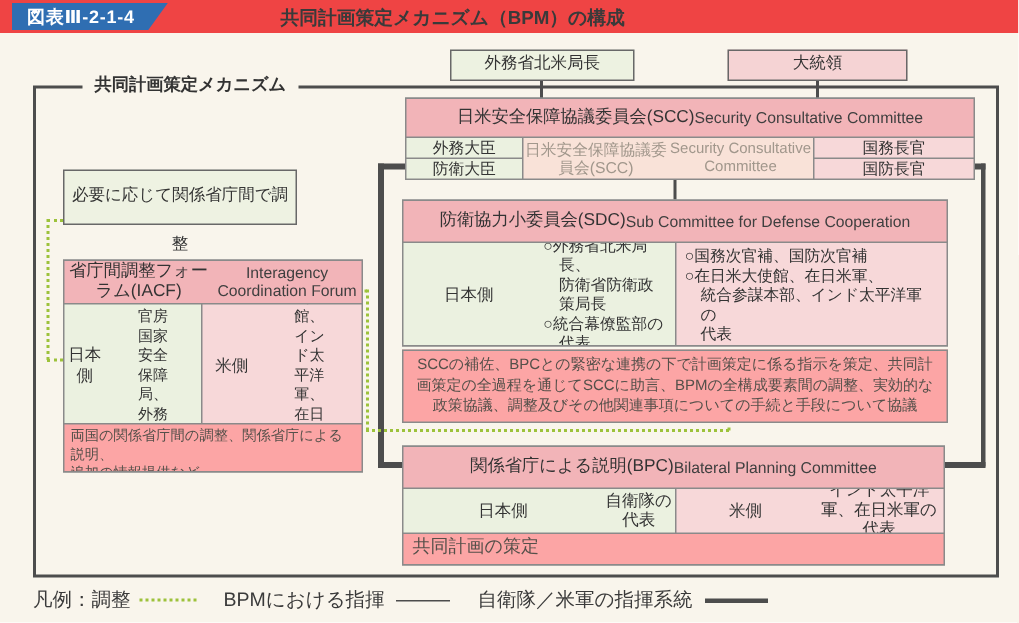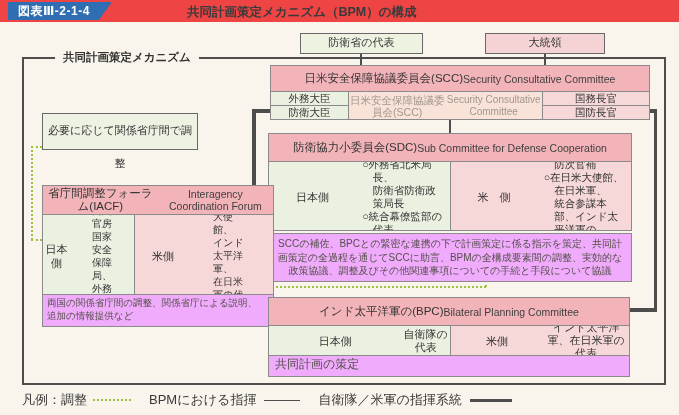--- a/index.html
+++ b/index.html
@@ -22,21 +22,21 @@
   .frame { position:absolute; left:22px; top:57px; width:644px; height:328px; border:2px solid #4d4d4d; box-sizing:border-box; }
   .frame-label { position:absolute; left:55px; top:50px; height:14px; line-height:14px; background:#f9f5ec; padding:0 8px; font-weight:bold; font-size:11.5px; z-index:3; }
   
   .tbl { position:absolute; display:grid; background:#8a8a8a; gap:1px; border:1px solid #8a8a8a; box-sizing:border-box; z-index:2; }
   .cell { display:flex; flex-direction:row; justify-content:center; align-items:center; text-align:center; overflow:hidden; }
   .hdr  { background:#f2b4b8; }
   .hdr .jp { font-size:11.5px; line-height:13px; }
   .hdr .en { font-size:10.5px; line-height:12px; color:#3f3f3f; }
   .jp-green { background:#ebf1e0; }
   .us-pink  { background:#f7d8d9; }
-  .peach    { background:#f0abfc; }
+  .peach    { background:#fca5a5; }
   .small { font-size:10.5px; }
   .side-label { font-size:11px; line-height:14px; width:100%; text-align:center; }
   .items { width:100%; box-sizing:border-box; padding:0 6px; text-align:left; font-size:10.5px; line-height:13px; }
   .item  { padding-left:1em; text-indent:-1em; white-space:pre-line; }
   .body-text { width:100%; box-sizing:border-box; padding:0 22px; text-align:left; font-size:10px; line-height:13px; white-space:pre-line; }
   .note { display:block; box-sizing:border-box; text-align:left; color:#55504a; }
   
   .simplebox { position:absolute; box-sizing:border-box; border:1.5px solid #686868; text-align:center; z-index:2; }
   
   .ln { position:absolute; background:#4d4d4d; z-index:1; }
@@ -51,21 +51,21 @@
 </head>
 <body>
 
 <div id="canvas">
 
   <div class="titlebar">
     <div class="fig-tag">図表Ⅲ-2-1-4</div>
     <div class="fig-title">共同計画策定メカニズム（BPM）の構成</div>
   </div>
 
-  <div class="simplebox" style="left:300px;top:33px;width:123px;height:21px;line-height:17px;background:#edf2e1;">防衛省の代表</div>
+  <div class="simplebox" style="left:300px;top:33px;width:123px;height:21px;line-height:17px;background:#edf2e1;">外務省北米局長</div>
   <div class="simplebox" style="left:485px;top:33px;width:120px;height:21px;line-height:17px;background:#f5d3d4;">大統領</div>
 
   <div class="frame"></div>
   <div class="frame-label">共同計画策定メカニズム</div>
 
   <div class="ln" style="left:360px;top:54px;width:1.5px;height:12px;"></div>
   <div class="ln" style="left:544px;top:54px;width:1.5px;height:12px;"></div>
   <div class="ln" style="left:449px;top:120px;width:1.5px;height:13px;"></div>
 
   <div class="ln" style="left:252px;top:109px;width:19px;height:3.5px;"></div>
@@ -105,35 +105,34 @@
     </div>
     <div class="cell jp-green" style="justify-content:flex-start;padding-top:2px;">
       <div class="side-label">日本側</div>
       <div class="items">
         <div class="item">○外務省北米局長、
 防衛省防衛政策局長</div>
         <div class="item">○統合幕僚監部の代表</div>
       </div>
     </div>
     <div class="cell us-pink" style="justify-content:flex-start;padding-top:2px;">
-      <div class="side-label">米　側</div>
       <div class="items">
         <div class="item">○国務次官補、国防次官補</div>
         <div class="item">○在日米大使館、在日米軍、
 統合参謀本部、インド太平洋軍の
 代表</div>
       </div>
     </div>
   </div>
 
   <div class="simplebox note peach" style="left:268px;top:233px;width:364px;height:49px;border:1px solid #8a8a8a;padding:3px 6px;font-size:10px;line-height:13.5px;">SCCの補佐、BPCとの緊密な連携の下で計画策定に係る指示を策定、共同計画策定の全過程を通じてSCCに助言、BPMの全構成要素間の調整、実効的な政策協議、調整及びその他関連事項についての手続と手段について協議</div>
 
   <div class="simplebox" style="left:42px;top:113px;width:156px;height:37px;line-height:33px;background:#eef2e2;">必要に応じて関係省庁間で調整</div>
 
-  <div class="tbl" style="left:42px;top:173px;width:232px;height:142px;grid-template-columns:91px 1fr;grid-template-rows:28px 1fr 31px;margin-top:12px;">
+  <div class="tbl" style="left:42px;top:173px;width:200px;height:142px;grid-template-columns:91px 1fr;grid-template-rows:28px 1fr 31px;">
     <div class="cell hdr" style="grid-column:1/3;">
       <div class="jp">省庁間調整フォーラム(IACF)</div>
       <div class="en">Interagency Coordination Forum</div>
     </div>
     <div class="cell jp-green" style="justify-content:flex-start;padding-top:2px;">
       <div class="side-label">日本側</div>
       <div class="body-text">内閣官房事態室、
 内閣官房国家安全
 保障局、外務省、
 防衛省の代表</div>
@@ -143,21 +142,21 @@
       <div class="body-text">在日米大使館、
 インド太平洋軍、
 在日米軍の代表</div>
     </div>
     <div class="cell peach note" style="grid-column:1/3;align-items:flex-start;justify-content:flex-start;padding:2px 4px;font-size:9.5px;line-height:12.5px;white-space:pre-line;text-align:left;">両国の関係省庁間の調整、関係省庁による説明、
 追加の情報提供など</div>
   </div>
 
   <div class="tbl" style="left:268px;top:297px;width:362px;height:80px;grid-template-columns:181px 1fr;grid-template-rows:27px 1fr 20px;">
     <div class="cell hdr" style="grid-column:1/3;">
-      <div class="jp">インド太平洋軍の(BPC)</div>
+      <div class="jp">関係省庁による説明(BPC)</div>
       <div class="en">Bilateral Planning Committee</div>
     </div>
     <div class="cell jp-green">
       <div class="side-label">日本側</div>
       <div style="font-size:11px;line-height:13px;">自衛隊の代表</div>
     </div>
     <div class="cell us-pink">
       <div class="side-label">米側</div>
       <div style="font-size:11px;line-height:13px;">インド太平洋軍、在日米軍の代表</div>
     </div>

